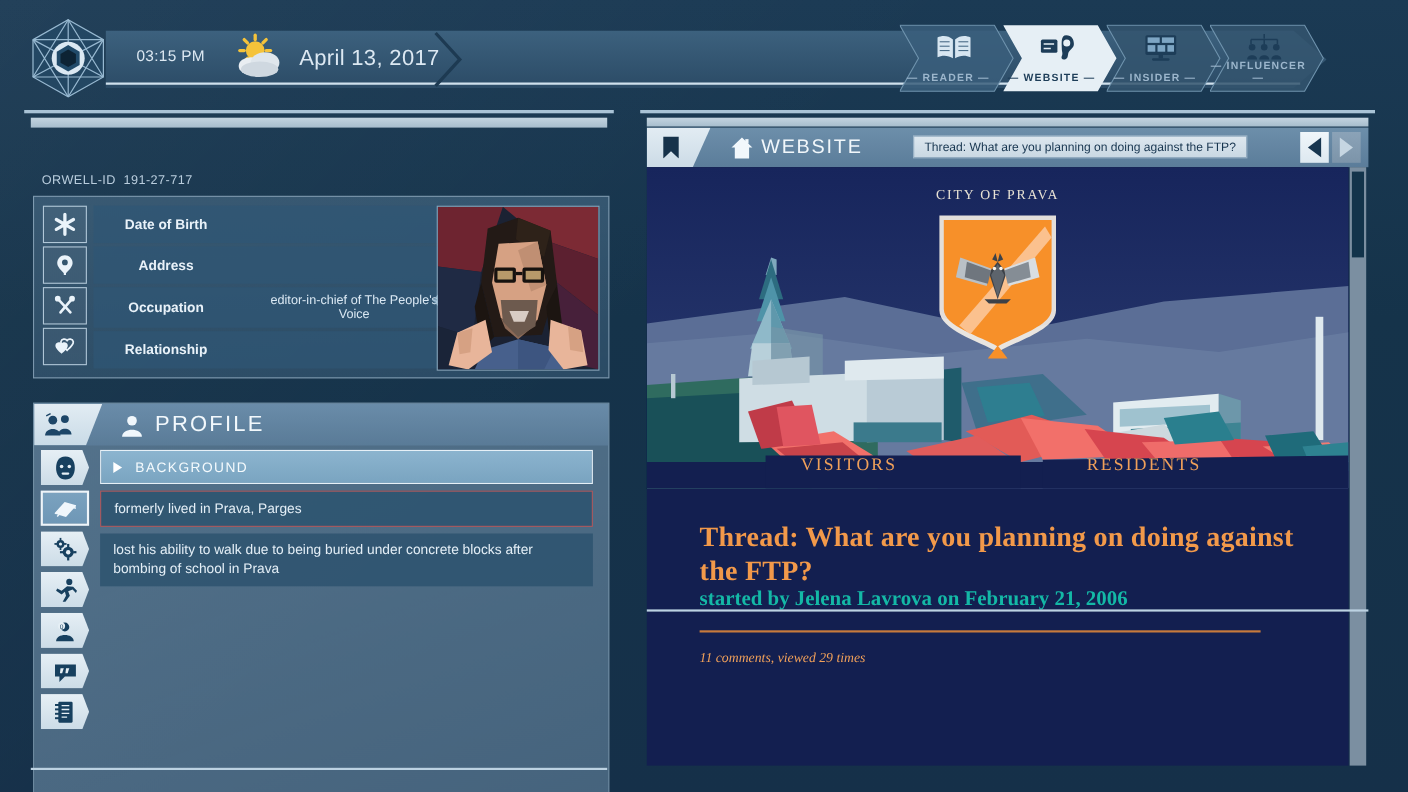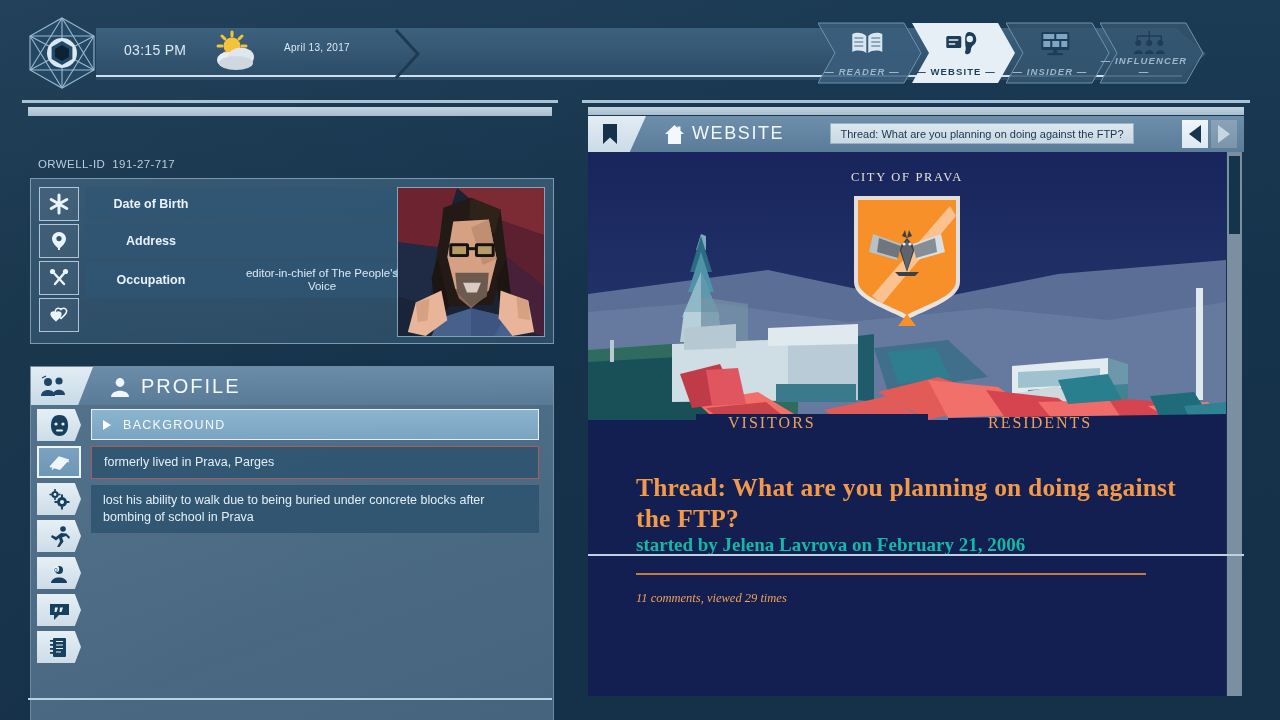--- a/index.html
+++ b/index.html
@@ -31,41 +31,41 @@
     position: absolute; left: 0; top: 0; width: 100%; height: 100%;
   }
   .tb-time {
     position: absolute; left: 124px; top: 42px;
     font-size: 14px; color: #dce8f2; letter-spacing: .3px;
   }
   .tb-weather {
     position: absolute; left: 206px; top: 29px; width: 58px; height: 44px;
   }
   .tb-date {
-    position: absolute; left: 284px; top: 42px;
-    font-size: 10px; color: #dce8f2; letter-spacing: .3px;
+    position: absolute; left: 272px; top: 42px;
+    font-size: 20px; color: #dce8f2; letter-spacing: .3px;
   }
 
   
   .navtabs { position: absolute; left: 818px; top: 22px; height: 66px; }
   .navtab {
     position: absolute; top: 0; width: 104px; height: 62px;
     cursor: pointer;
   }
   .navtab .chev { position: absolute; inset: 0; }
   .navtab .tl {
     position: absolute; left: 0; right: 16px; bottom: 7px;
     text-align: center;
     font-size: 9.5px; font-weight: bold; letter-spacing: 1.1px;
   }
   .navtab .ic {
     position: absolute; left: 50%; top: 8px; transform: translateX(-58%);
     width: 34px; height: 26px;
   }
-  .navtab.inactive .tl { color: #9cb6cc; font-style: italic; }
+  .navtab.inactive .tl { color: #9cb6cc; }
   .navtab.active .tl   { color: #1d3d58; }
 
   
   #left {
     position: absolute; left: 22px; top: 100px;
     width: 536px; height: 596px;
   }
   .lp-topline {
     position: absolute; left: 0; top: 0; width: 100%; height: 3px;
     background: #a9c3d6;
@@ -487,20 +487,24 @@
           <span class="ic-lbl">Date of Birth</span>
           <span class="ic-val"></span>
         </div>
         <div class="ic-row">
           <span class="ic-lbl">Address</span>
           <span class="ic-val"></span>
         </div>
         <div class="ic-row tall">
           <span class="ic-lbl">Occupation</span>
           <span class="ic-val">editor-in-chief of The People's Voice</span>
+        </div>
+        <div class="ic-row">
+          <span class="ic-lbl">Relationship</span>
+          <span class="ic-val"></span>
         </div>
       </div>
 
       <div class="ic-notch"></div>
 
       <div class="ic-photo">
         <svg viewBox="0 0 148 150" preserveAspectRatio="none">
           <rect width="148" height="150" fill="#1b2233"></rect>
           <polygon points="0,0 60,0 40,60 0,55" fill="#6e2430"></polygon>
           <polygon points="60,0 148,0 148,48 96,30" fill="#7c2a34"></polygon>

